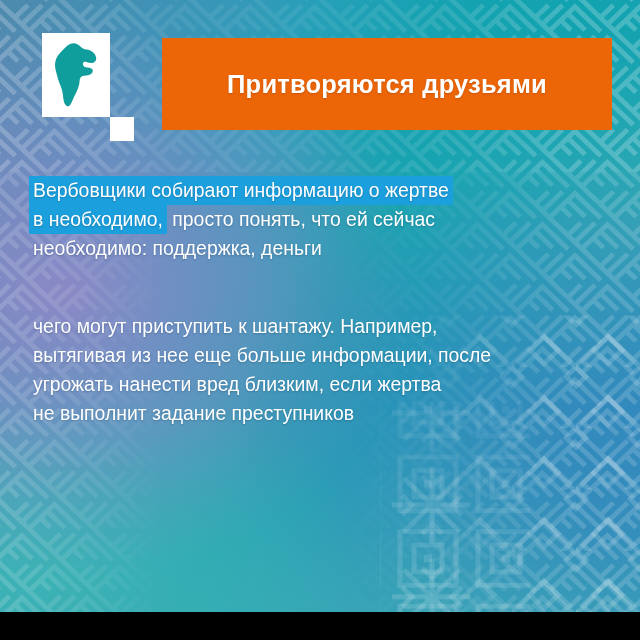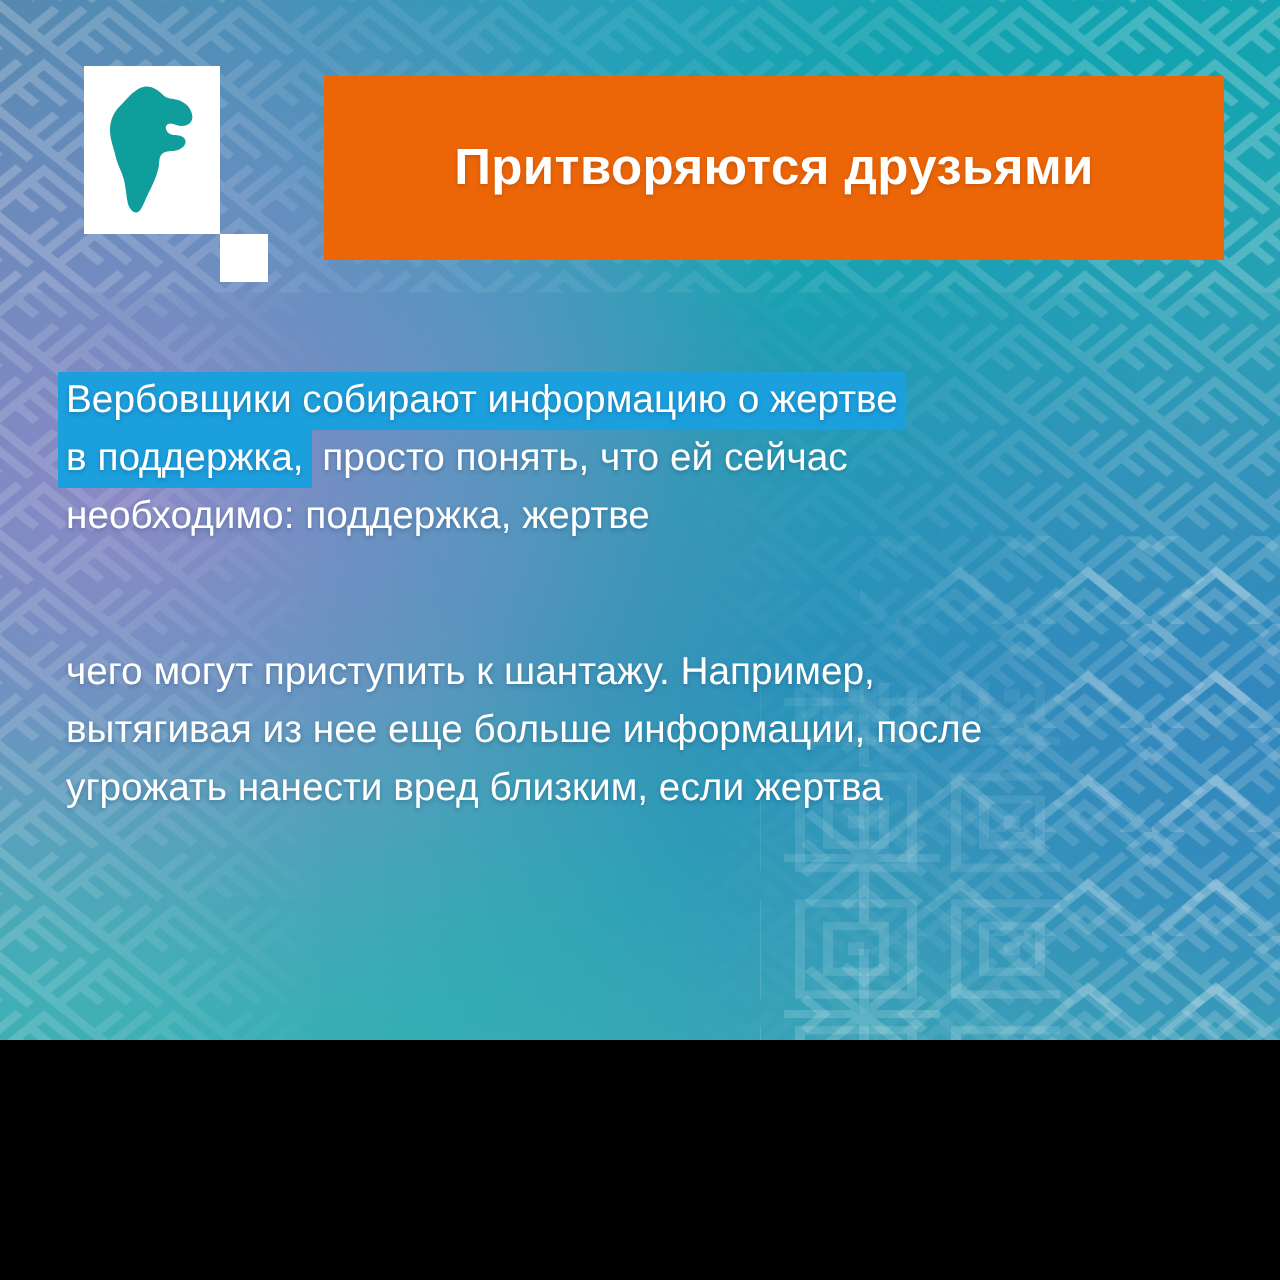--- a/index.html
+++ b/index.html
@@ -3,21 +3,21 @@
 <meta charset="utf-8">
 <style>
   html, body {
     margin: 0;
     padding: 0;
     background: #000;
   }
   #infographic {
     position: relative;
     width: 640px;
-    height: 520px;
+    height: 612px;
     overflow: hidden;
     font-family: "Liberation Sans", sans-serif;
     background: #2f8fb5;
   }
 
   
   .bg-base {
     position: absolute;
     inset: 0;
     background:
@@ -102,21 +102,20 @@
     text-align: center;
     text-shadow: 0 1px 2px rgba(120,45,0,0.30);
     white-space: nowrap;
   }
 
   
   .body-text {
     position: absolute;
     left: 33px;
     right: 40px;
-    margin-top: 10px;
   }
   .block-1 { top: 176px; }
   .block-2 { top: 312px; }
 
   .tline {
     display: block;
     font-size: 19.4px;
     line-height: 29px;
     color: #ffffff;
     font-weight: normal;
@@ -266,23 +265,24 @@
     </div>
     <div class="logo-sq"></div>
   </div>
 
   <div class="banner">
     <div class="banner-title">Притворяются друзьями</div>
   </div>
 
   <div class="body-text block-1">
     <span class="tline"><span class="hl">Вербовщики собирают информацию о жертве</span></span>
-    <span class="tline"><span class="hl">в поддержка,</span><span class="plain"> просто понять, что ей сейчас</span></span>
-    <span class="tline"><span class="plain">необходимо: поддержка, жертве</span></span>
+    <span class="tline"><span class="hl">в необходимо,</span><span class="plain"> просто понять, что ей сейчас</span></span>
+    <span class="tline"><span class="plain">необходимо: поддержка, деньги</span></span>
   </div>
 
   <div class="body-text block-2">
     <span class="tline"><span class="plain">чего могут приступить к шантажу. Например,</span></span>
     <span class="tline"><span class="plain">вытягивая из нее еще больше информации, после</span></span>
     <span class="tline"><span class="plain">угрожать нанести вред близким, если жертва</span></span>
+    <span class="tline"><span class="plain">не выполнит задание преступников</span></span>
   </div>
 
 </div>
 
 </body></html>

